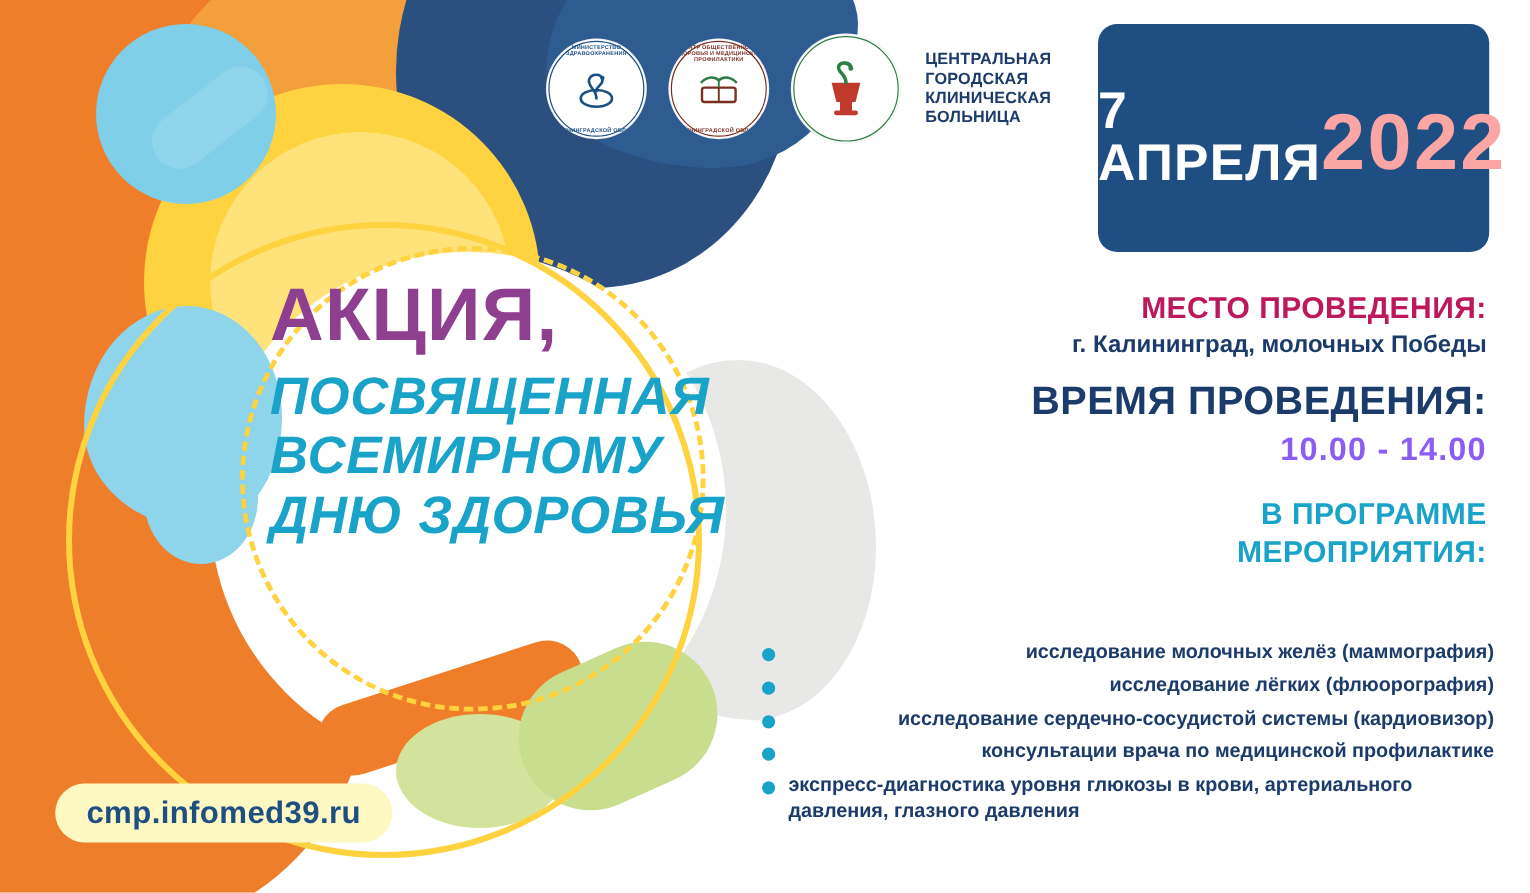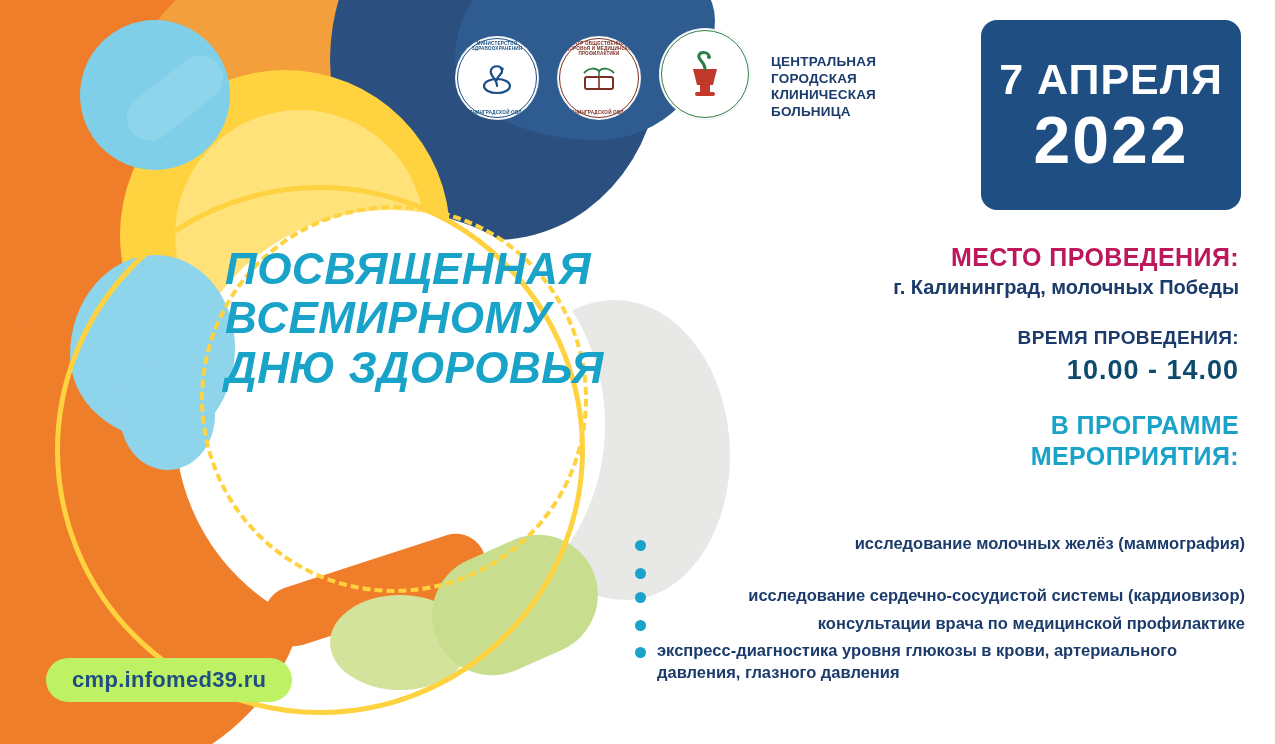--- a/index.html
+++ b/index.html
@@ -133,21 +133,21 @@
     background: #f07d2a;
     border-radius: 40px;
     transform: rotate(-18deg);
   }
 
   
   .logos {
     position: absolute;
     left: 455px; top: 28px;
     display: flex;
-    align-items: flex-end;
+    align-items: center;
     gap: 18px;
     z-index: 6;
   }
   .logo-circle {
     width: 84px; height: 84px;
     border-radius: 50%;
     background: #ffffff;
     display: flex;
     align-items: center;
     justify-content: center;
@@ -183,38 +183,38 @@
     letter-spacing: .2px;
   }
   .micro-text.t { top: 5px; }
   .micro-text.b { bottom: 5px; }
   .micro-text.brown { color: #7a2f22; }
 
   
   .date-badge {
     position: absolute;
     right: 34px; top: 20px;
-    width: 260px; height: 190px;
+    width: 326px; height: 190px;
     background: #1f4f82;
     border-radius: 16px;
     display: flex;
-    flex-direction: column;
+    flex-direction: row;
     align-items: center;
-    justify-content: center;
+    justify-content: space-between;
     z-index: 6;
   }
   .date-day {
     color: #ffffff;
     font-size: 43px;
     font-weight: bold;
     letter-spacing: 1px;
     line-height: 1;
   }
   .date-year {
-    color: #ffffff;
+    color: #fca5a5;
     font-size: 66px;
     font-weight: bold;
     line-height: 1;
     margin-top: 6px;
     letter-spacing: 2px;
   }
 
   
   .headline {
     position: absolute;
@@ -253,30 +253,30 @@
     color: #be185d;
     letter-spacing: .4px;
   }
   .info .value {
     font-size: 20px;
     font-weight: bold;
     color: #1b3c6b;
     margin-top: 4px;
   }
   .info .label2 {
-    font-size: 19px;
+    font-size: 33px;
     font-weight: bold;
     color: #1b3c6b;
-    margin-top: 28px;
+    margin-top: 16px;
     letter-spacing: .4px;
   }
   .info .time {
     font-size: 27px;
     font-weight: bold;
-    color: #0c4a6e;
+    color: #8b5cf6;
     margin-top: 6px;
     letter-spacing: 1px;
   }
   .program-title {
     font-size: 25px;
     font-weight: bold;
     color: #1aa3c8;
     margin-top: 24px;
     line-height: 1.25;
     letter-spacing: .4px;
@@ -307,24 +307,24 @@
     font-size: 16.5px;
     font-weight: bold;
     color: #1b3c6b;
     line-height: 1.32;
   }
 
   
   .site-pill {
     position: absolute;
     left: 46px; bottom: 42px;
-    background: #bef264;
+    background: #fef9c3;
     border-radius: 26px;
     padding: 9px 26px;
-    font-size: 22px;
+    font-size: 26px;
     font-weight: bold;
     color: #1f4f82;
     z-index: 8;
     letter-spacing: .3px;
   }
 </style>
 </head>
 <body>
 
 <div id="poster">
@@ -386,38 +386,40 @@
 
     <div class="logo-caption">ЦЕНТРАЛЬНАЯ<br>ГОРОДСКАЯ<br>КЛИНИЧЕСКАЯ<br>БОЛЬНИЦА</div>
   </div>
 
   <div class="date-badge">
     <div class="date-day">7 АПРЕЛЯ</div>
     <div class="date-year">2022</div>
   </div>
 
   <div class="headline">
+    <div class="l1">АКЦИЯ,</div>
     <div class="l2">ПОСВЯЩЕННАЯ<br>ВСЕМИРНОМУ<br>ДНЮ ЗДОРОВЬЯ</div>
   </div>
 
   <div class="info">
     <div class="label">МЕСТО ПРОВЕДЕНИЯ:</div>
     <div class="value">г. Калининград, молочных Победы</div>
     <div class="label2">ВРЕМЯ ПРОВЕДЕНИЯ:</div>
     <div class="time">10.00 - 14.00</div>
     <div class="program-title">В ПРОГРАММЕ<br>МЕРОПРИЯТИЯ:</div>
   </div>
 
   <div class="bullets">
     <div class="bullet">
       <span class="dot"></span>
       <span class="btxt">исследование молочных желёз (маммография)</span>
     </div>
     <div class="bullet">
       <span class="dot"></span>
+      <span class="btxt">исследование лёгких (флюорография)</span>
     </div>
     <div class="bullet">
       <span class="dot"></span>
       <span class="btxt">исследование сердечно-сосудистой системы (кардиовизор)</span>
     </div>
     <div class="bullet">
       <span class="dot"></span>
       <span class="btxt">консультации врача по медицинской профилактике</span>
     </div>
     <div class="bullet">

